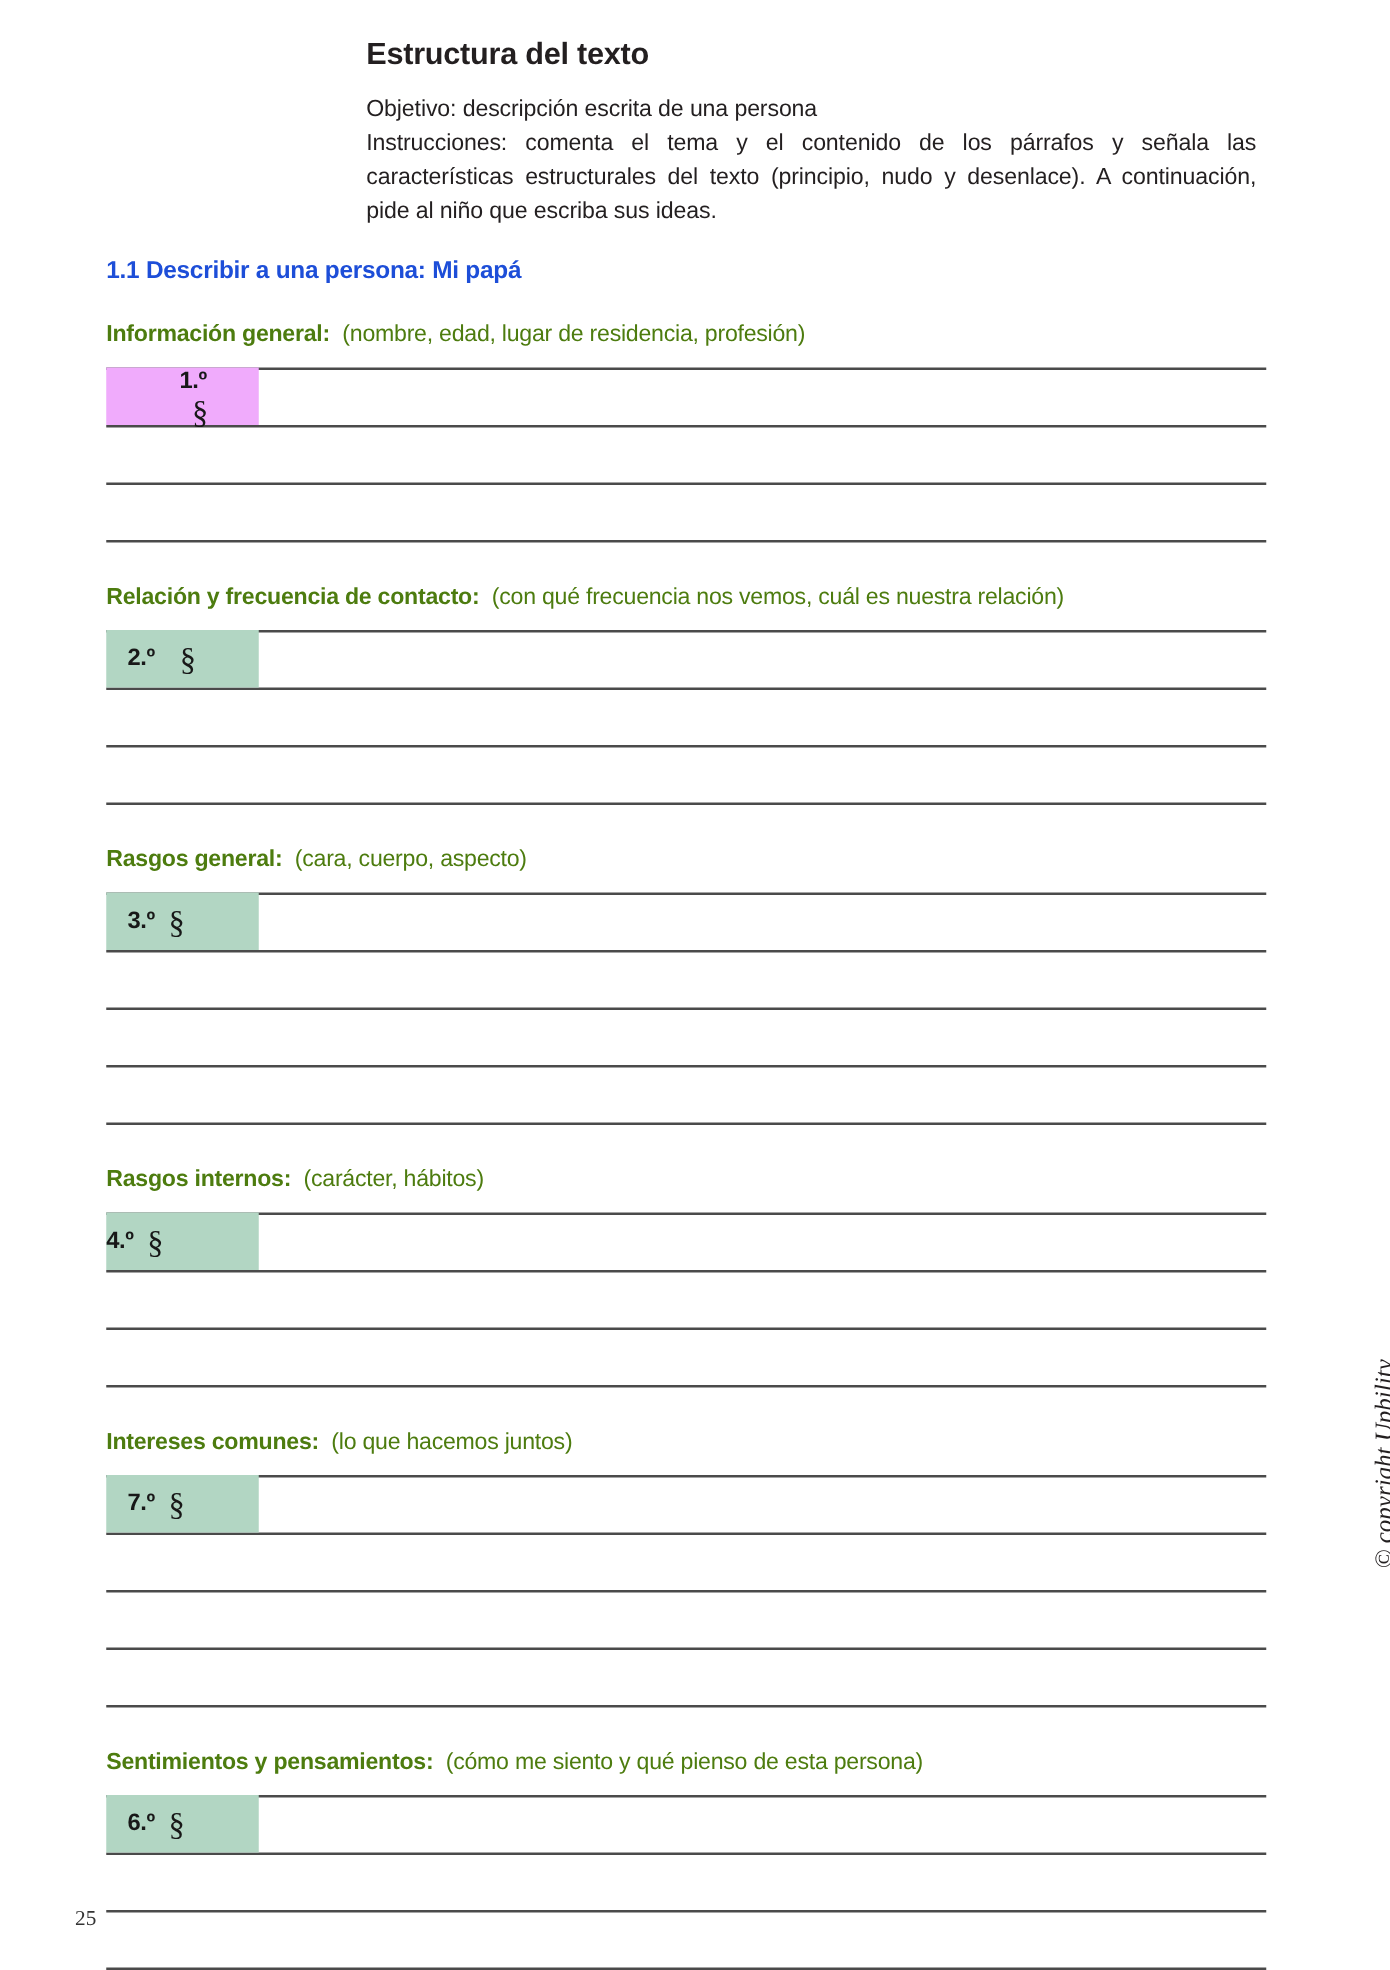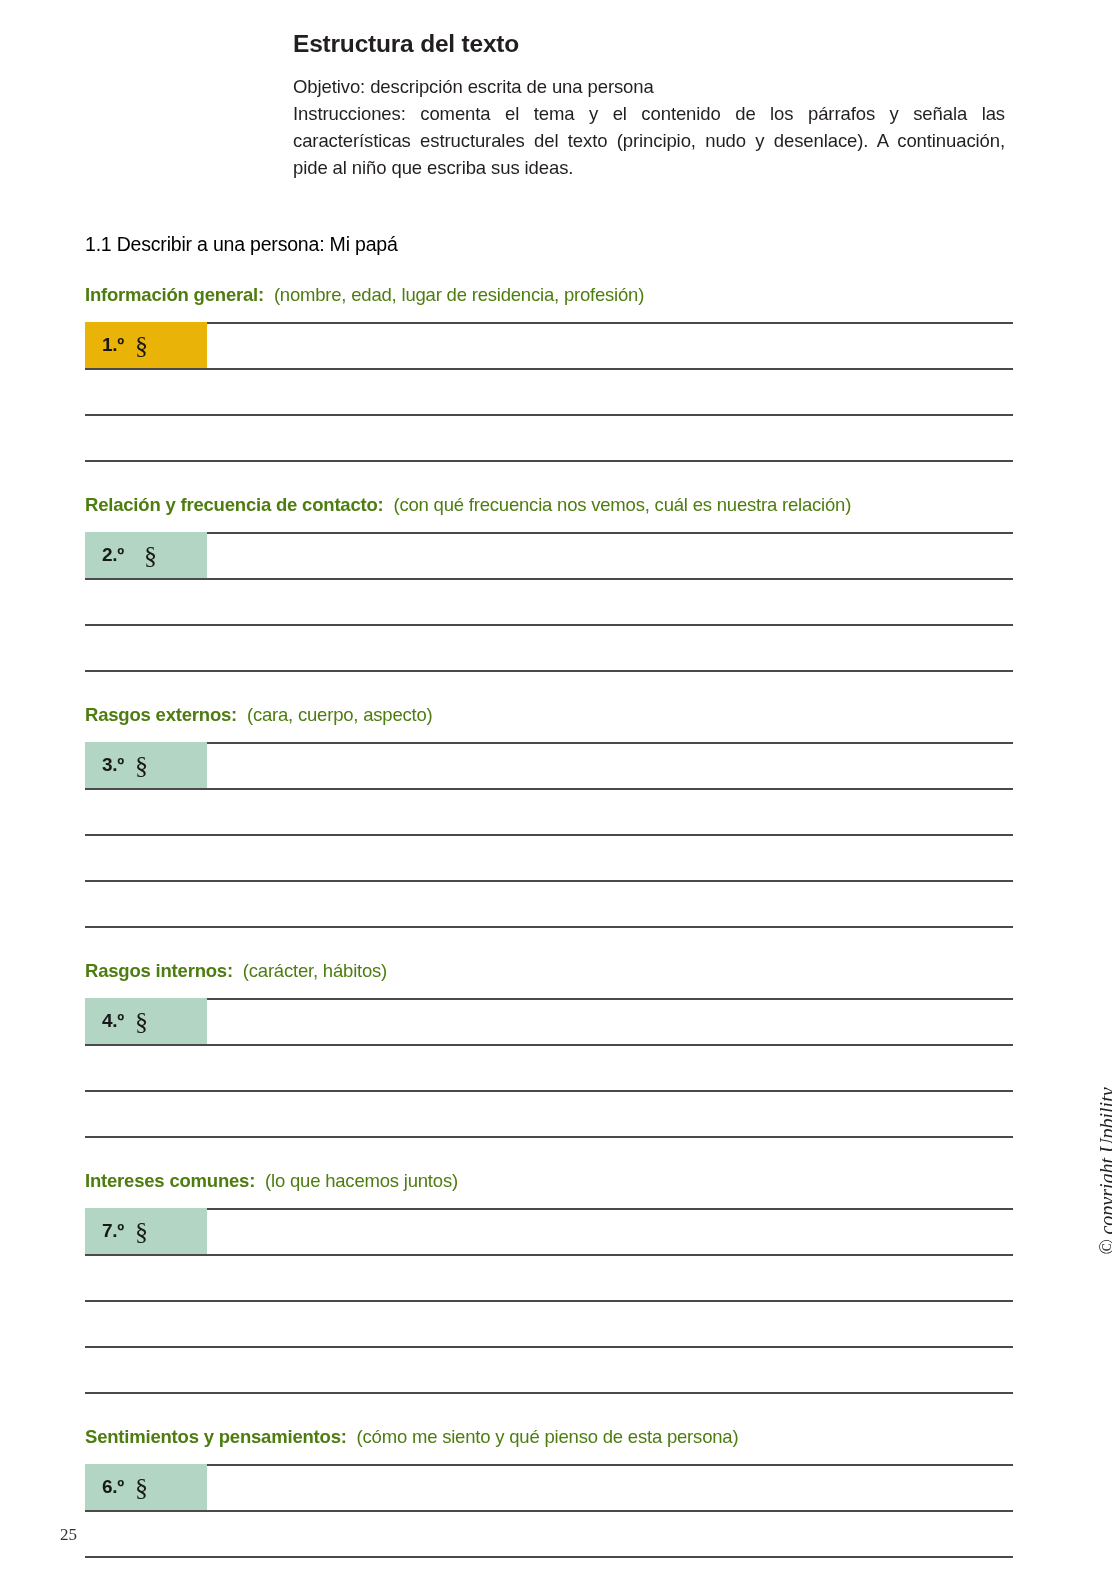--- a/index.html
+++ b/index.html
@@ -91,25 +91,24 @@
 
   
   .content {
     position: absolute;
     left: 85px;
     top: 205px;
     width: 928px;
   }
   .exercise-title {
     font-size: 19.5px;
-    font-weight: normal;
-    color: #000000;
+    font-weight: bold;
+    color: #1d4ed8;
     letter-spacing: -0.2px;
     margin-bottom: 28px;
-    margin-top: 28px;
   }
   .section {
     margin-bottom: 0;
   }
   .sec-heading {
     font-size: 18.5px;
     color: #4d7c0f;
     letter-spacing: -0.2px;
     white-space: nowrap;
   }
@@ -197,61 +196,61 @@
   <div class="content">
     <div class="exercise-title">1.1 Describir a una persona: Mi papá</div>
     <div id="sections-host">
         <div class="section">
           <div class="sec-heading"><span class="lbl">Información general:</span>&nbsp;&nbsp;<span class="hint">(nombre, edad, lugar de residencia, profesión)</span></div>
           <div class="lines" style="margin-top: 16px; height: 142px; margin-bottom: 30px;">
             <div class="wline" style="top: 0px;"></div>
             <div class="wline" style="top: 46px;"></div>
             <div class="wline" style="top: 92px;"></div>
             <div class="wline" style="top: 138px;"></div>
-            <div class="marker" style="top: 0px; height: 46px; background: #eab308; padding-left: 17px;">
+            <div class="marker" style="top: 0px; height: 46px; background: #f0abfc; padding-left: 17px; flex-direction: column;">
               <span class="num">1.º</span>
               <span class="sect" style="margin-left: 11px;">§</span>
             </div>
           </div>
         </div>
         <div class="section">
           <div class="sec-heading"><span class="lbl">Relación y frecuencia de contacto:</span>&nbsp;&nbsp;<span class="hint">(con qué frecuencia nos vemos, cuál es nuestra relación)</span></div>
           <div class="lines" style="margin-top: 16px; height: 142px; margin-bottom: 30px;">
             <div class="wline" style="top: 0px;"></div>
             <div class="wline" style="top: 46px;"></div>
             <div class="wline" style="top: 92px;"></div>
             <div class="wline" style="top: 138px;"></div>
             <div class="marker" style="top: 0px; height: 46px; background: rgb(178, 214, 195); padding-left: 17px;">
               <span class="num">2.º</span>
               <span class="sect" style="margin-left: 20px;">§</span>
             </div>
           </div>
         </div>
         <div class="section">
-          <div class="sec-heading"><span class="lbl">Rasgos externos:</span>&nbsp;&nbsp;<span class="hint">(cara, cuerpo, aspecto)</span></div>
+          <div class="sec-heading"><span class="lbl">Rasgos general:</span>&nbsp;&nbsp;<span class="hint">(cara, cuerpo, aspecto)</span></div>
           <div class="lines" style="margin-top: 16px; height: 188px; margin-bottom: 30px;">
             <div class="wline" style="top: 0px;"></div>
             <div class="wline" style="top: 46px;"></div>
             <div class="wline" style="top: 92px;"></div>
             <div class="wline" style="top: 138px;"></div>
             <div class="wline" style="top: 184px;"></div>
             <div class="marker" style="top: 0px; height: 46px; background: rgb(178, 214, 195); padding-left: 17px;">
               <span class="num">3.º</span>
               <span class="sect" style="margin-left: 11px;">§</span>
             </div>
           </div>
         </div>
         <div class="section">
           <div class="sec-heading"><span class="lbl">Rasgos internos:</span>&nbsp;&nbsp;<span class="hint">(carácter, hábitos)</span></div>
           <div class="lines" style="margin-top: 16px; height: 142px; margin-bottom: 30px;">
             <div class="wline" style="top: 0px;"></div>
             <div class="wline" style="top: 46px;"></div>
             <div class="wline" style="top: 92px;"></div>
             <div class="wline" style="top: 138px;"></div>
-            <div class="marker" style="top: 0px; height: 46px; background: rgb(178, 214, 195); padding-left: 17px;">
+            <div class="marker" style="top: 0px; height: 46px; background: rgb(178, 214, 195); ">
               <span class="num">4.º</span>
               <span class="sect" style="margin-left: 11px;">§</span>
             </div>
           </div>
         </div>
         <div class="section">
           <div class="sec-heading"><span class="lbl">Intereses comunes:</span>&nbsp;&nbsp;<span class="hint">(lo que hacemos juntos)</span></div>
           <div class="lines" style="margin-top: 16px; height: 188px; margin-bottom: 30px;">
             <div class="wline" style="top: 0px;"></div>
             <div class="wline" style="top: 46px;"></div>

